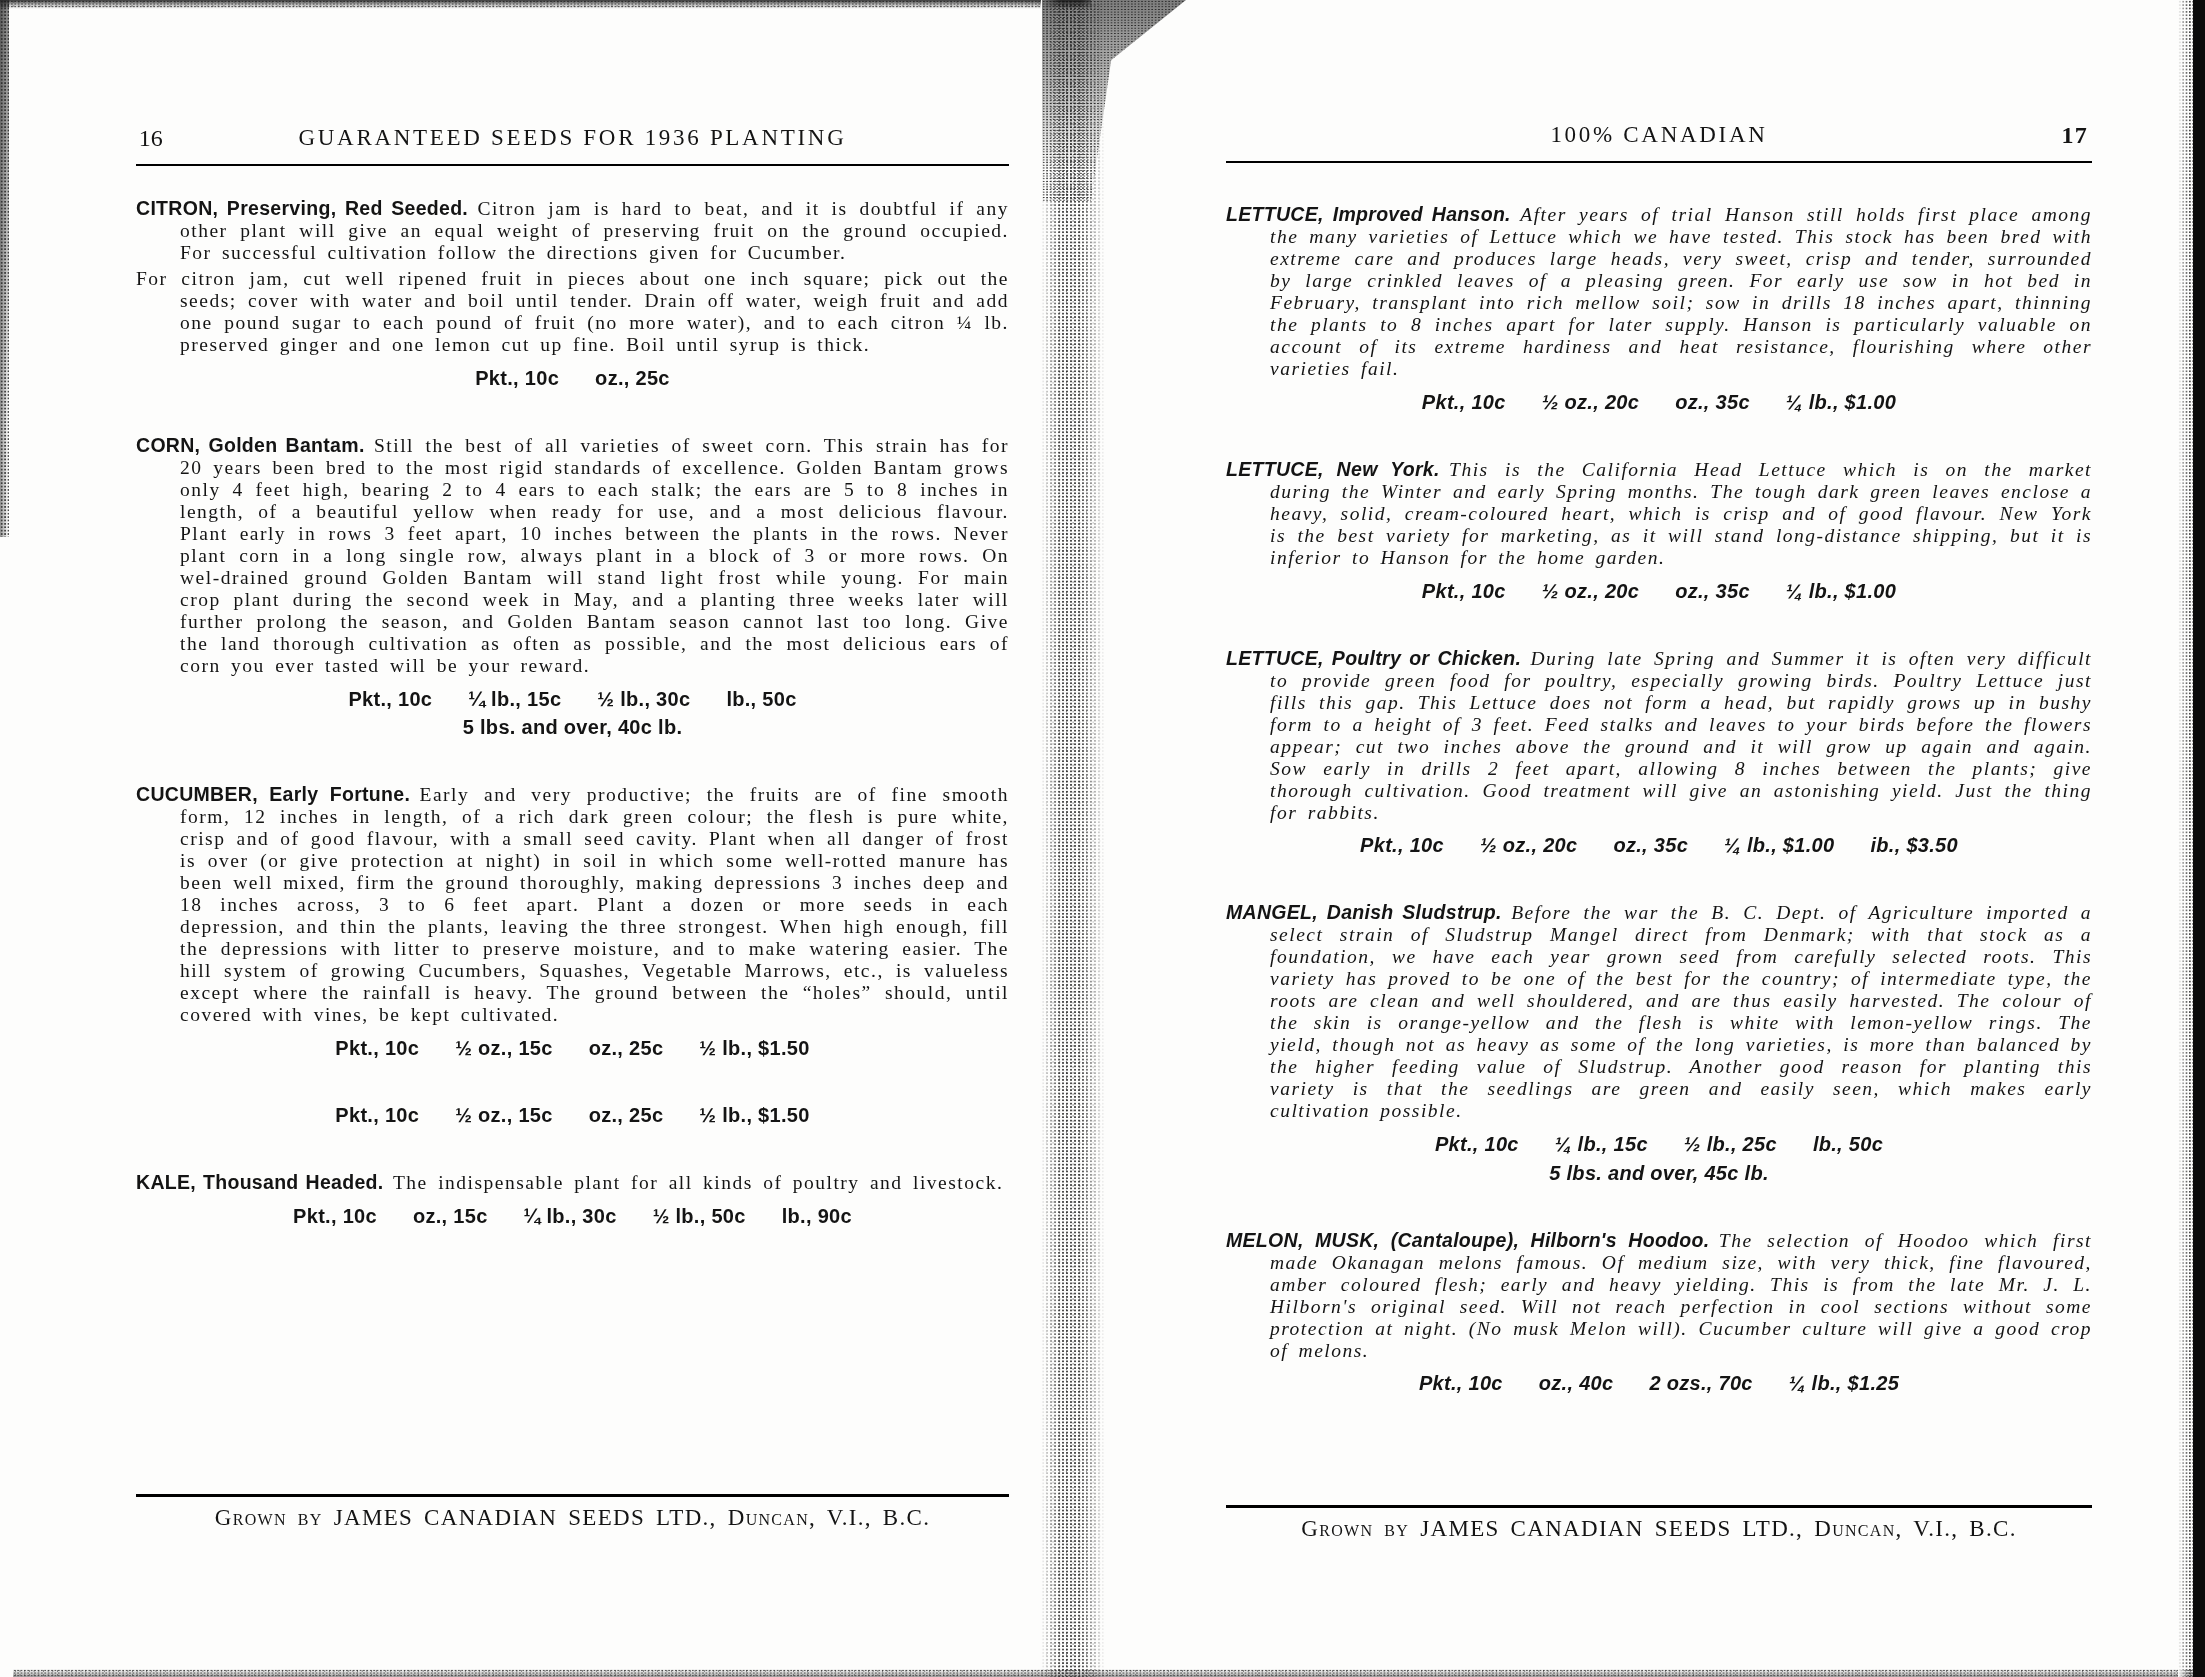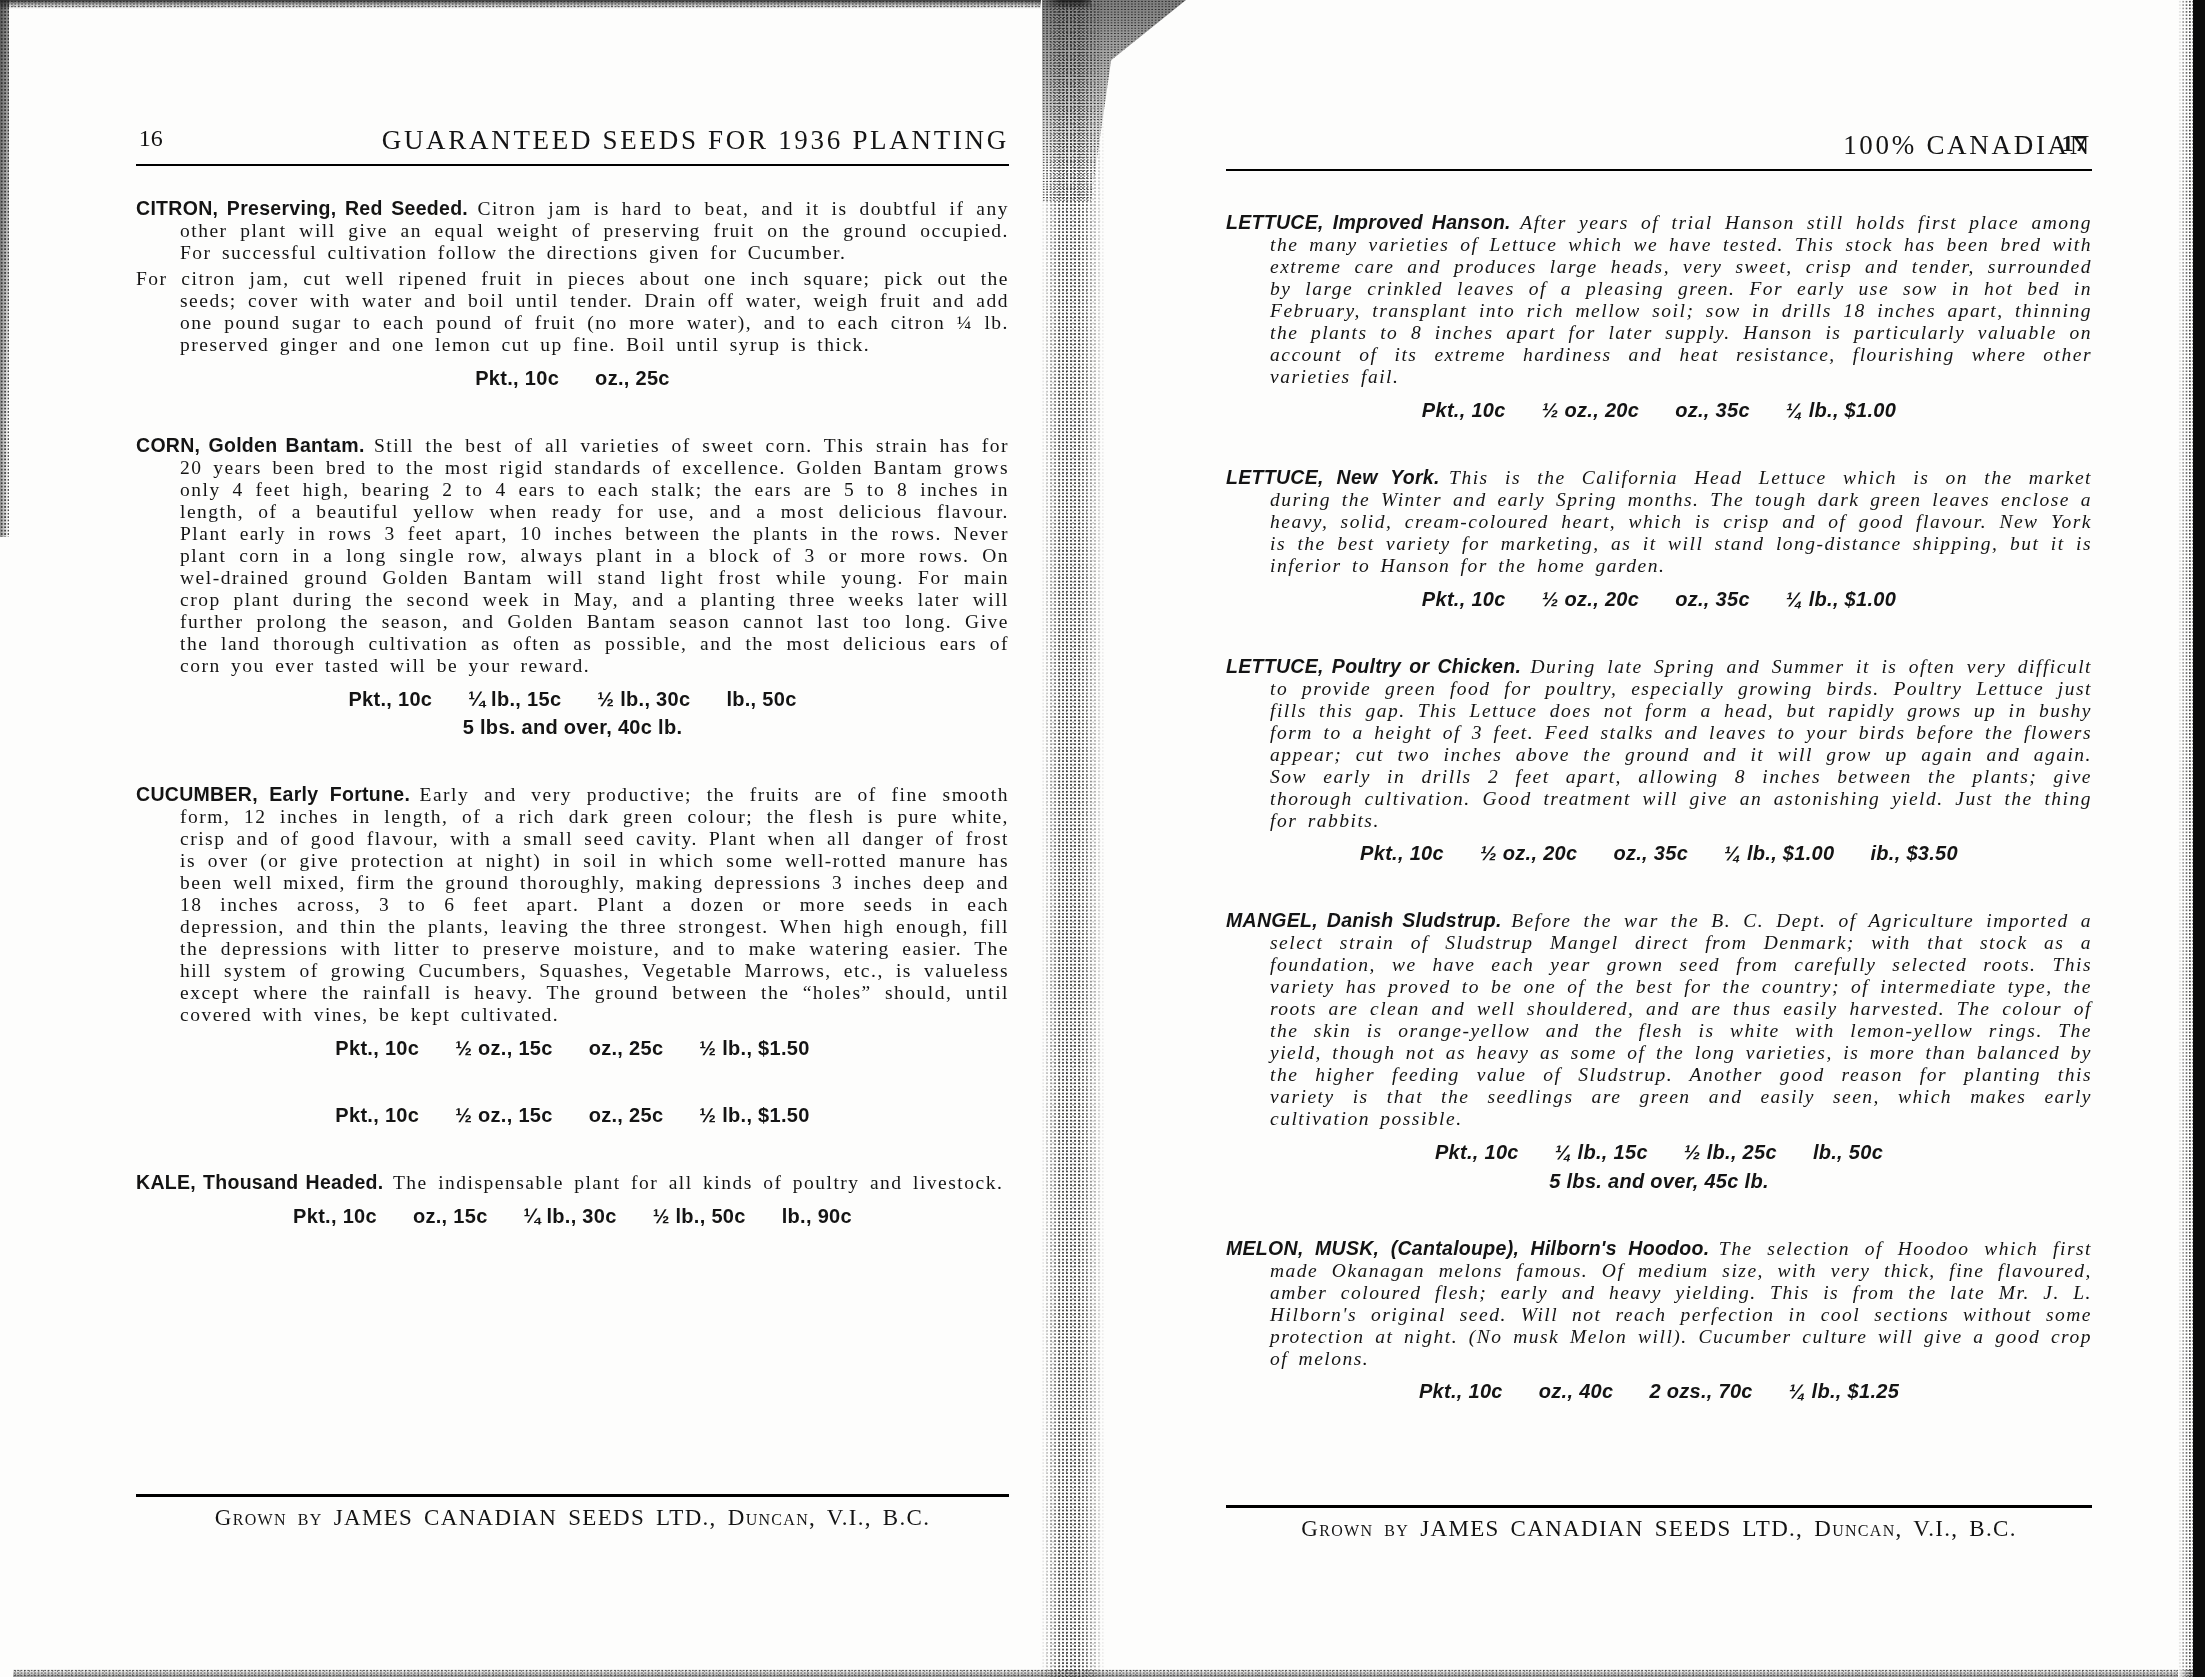--- a/index.html
+++ b/index.html
@@ -36,23 +36,23 @@
     background-size:100% 100%,3.4px 2.7px;}
   .edge-right-fringe{left:2178px;top:0;width:15.4px;height:1678px;
     background-image:linear-gradient(90deg,#fdfdfc,rgba(253,253,252,0) 70%),
       radial-gradient(rgba(30,30,30,.8) 0.7px,transparent 0.9px);
     background-size:100% 100%,3.4px 3.4px;}
   .edge-right-black{left:2193px;top:0;width:12px;height:1678px;background:#0b0b0b;}
 
   
   .page{position:absolute;}
   .page-left{left:136px;top:125px;width:873px;}
-  .page-right{left:1226px;top:130px;width:866px;}
+  .page-right{left:1226px;top:122px;width:866px;}
   .page-header{position:relative;height:32px;}
-  .header-title{display:block;text-align:right;font-size:27px;letter-spacing:2.7px;white-space:nowrap;}
+  .header-title{display:block;text-align:center;font-size:23px;letter-spacing:2.7px;white-space:nowrap;}
   .pagenum{position:absolute;top:0;font-size:24px;}
   .pagenum-left{left:2.7px;}
   .pagenum-right{right:4px;font-weight:bold;letter-spacing:1.3px;}
   .rule{height:2.7px;background:#000;margin-top:6.7px;}
 
   .entries-left{margin-top:31px;}
   .entries-right{margin-top:40px;font-style:italic;}
   .entry{margin-bottom:44px;}
   .para{margin:0;text-align:justify;padding-left:44px;text-indent:-44px;
         font-size:19.5px;line-height:22px;letter-spacing:1.5px;word-spacing:4px;}

